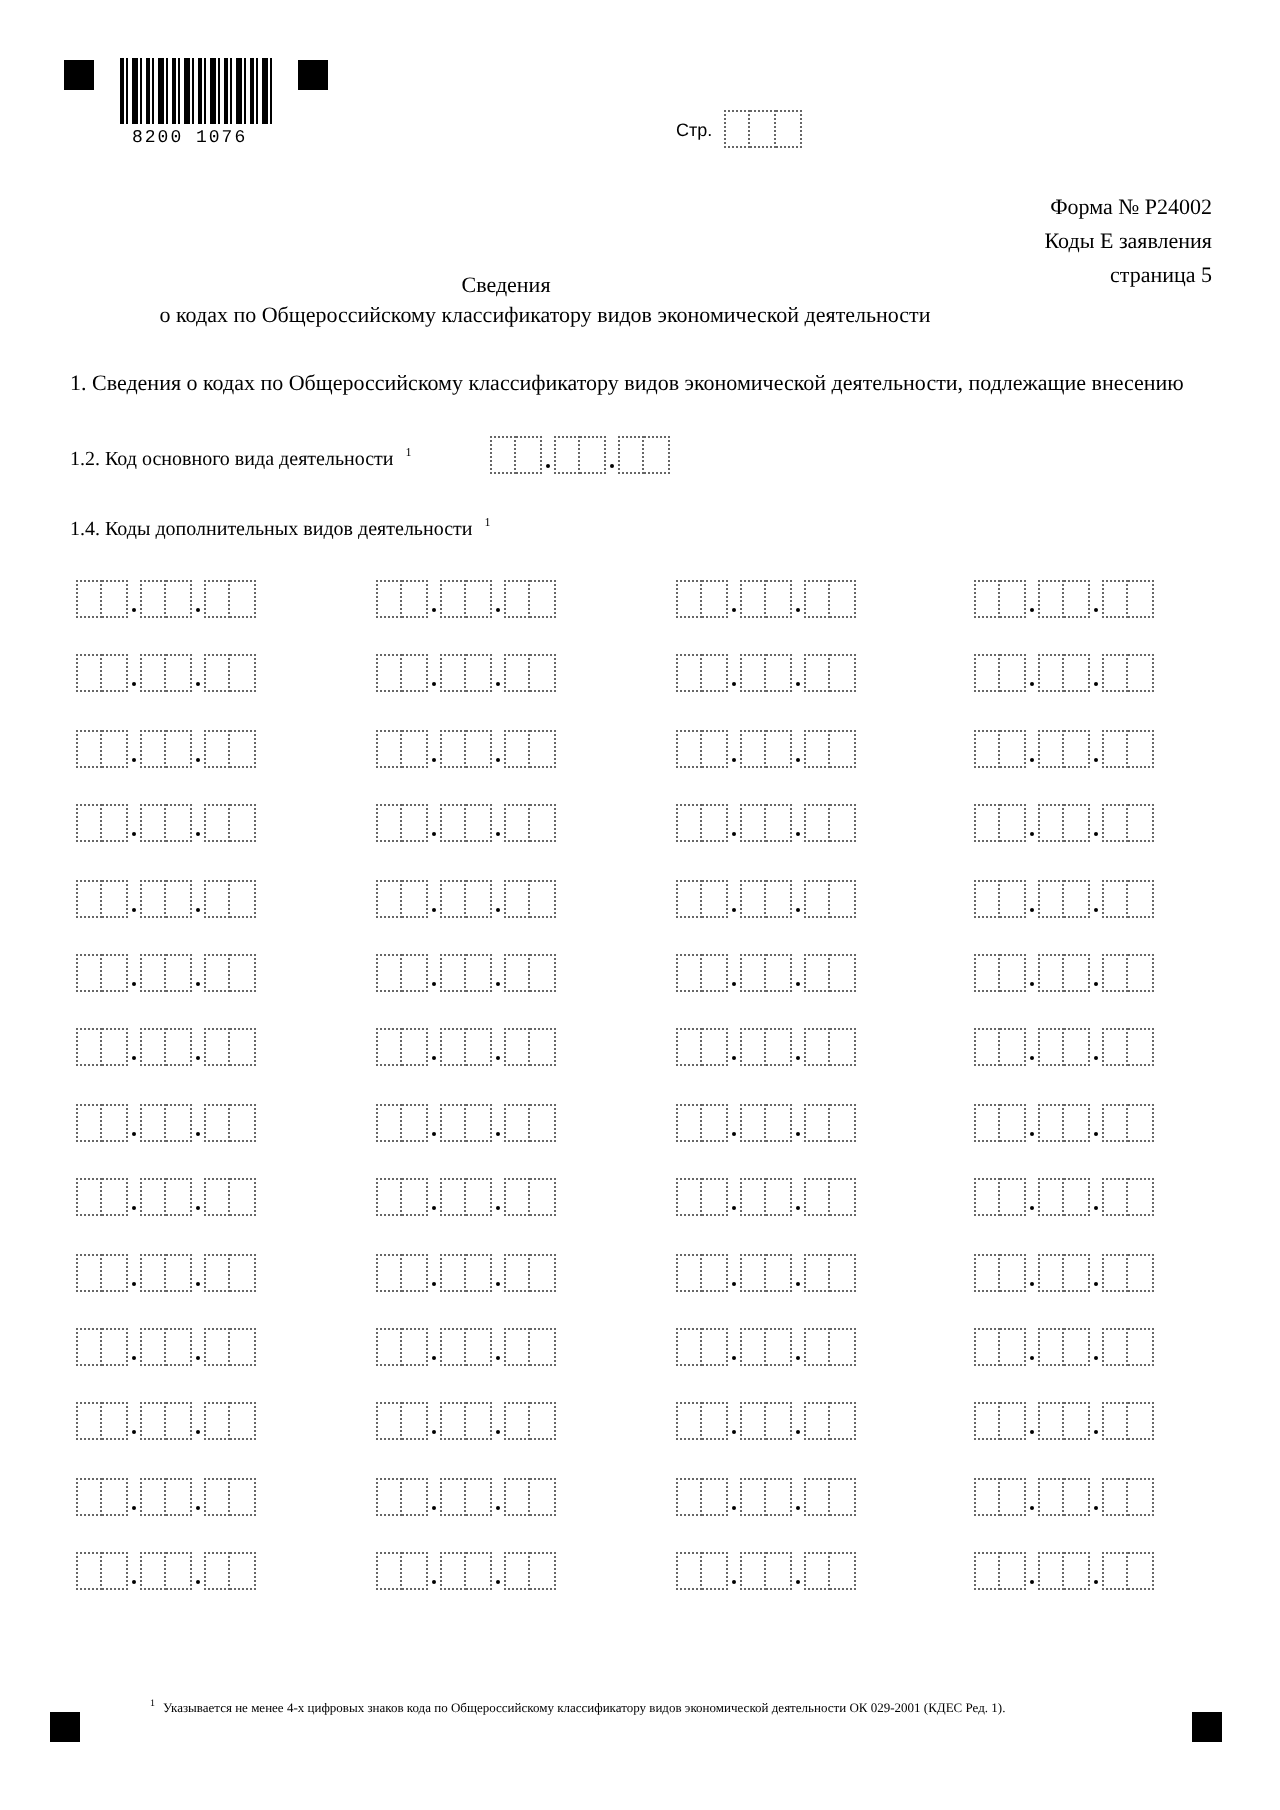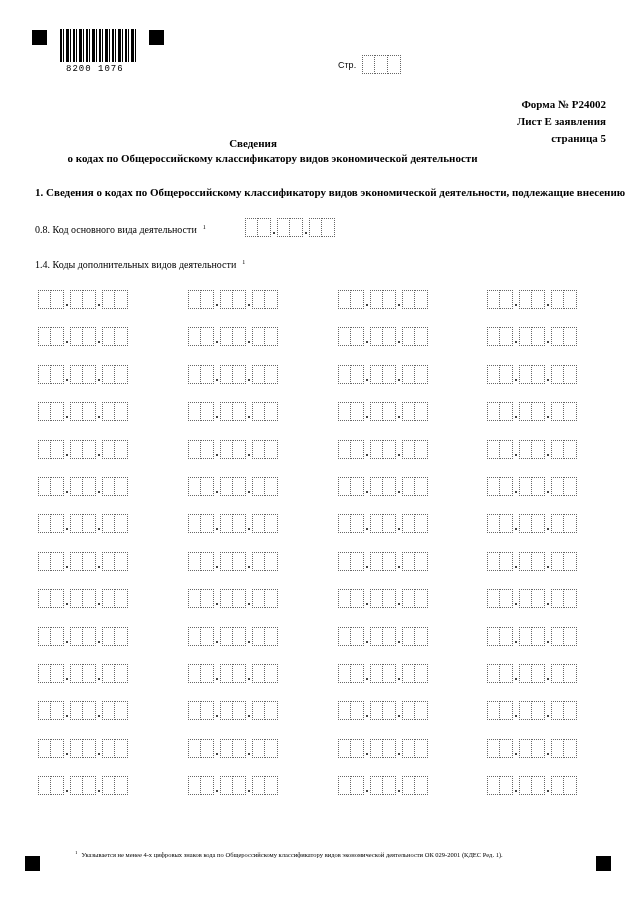--- a/index.html
+++ b/index.html
@@ -11,21 +11,21 @@
     background: repeating-linear-gradient(90deg,#000 0 2px,#fff 2px 3px,#000 3px 4px,#fff 4px 6px,#000 6px 9px,#fff 9px 10px,#000 10px 11px,#fff 11px 13px); }
   .barcode-num { position:absolute; left:66px; top:64px; font-family:"Liberation Mono", monospace; font-size:9px; letter-spacing:1px; }
   .cells { display:flex; }
   .cell { width:13px; height:19px; border:1px dotted #666; box-sizing:border-box; }
   .cell + .cell { border-left:none; }
   .sep { width:6px; height:19px; position:relative; }
   .sep::after { content:""; position:absolute; left:2px; bottom:3px; width:2px; height:2px; background:#000; border-radius:50%; }
   .code { display:flex; align-items:flex-end; }
   .grid-group { position:absolute; }
   .page-label { font-family:"Liberation Sans", sans-serif; font-size:9px; }
-  .bold { font-weight:bold; }
+  .bold { font-weight:normal; }
   .sup { font-size:6px; vertical-align:super; margin-left:6px; }
 </style>
 </head>
 <body>
 
 <div class="marker" style="left:32px;top:30px;"></div>
 <div class="marker" style="left:149px;top:30px;"></div>
 <div class="marker" style="left:25px;top:856px;"></div>
 <div class="marker" style="left:596px;top:856px;"></div>
 
@@ -34,35 +34,35 @@
 
 <div class="abs page-label" style="left:338px;top:60px;">Стр.</div>
 <div class="abs cells" style="left:362px;top:55px;">
   <div class="cell"></div>
     <div class="cell"></div>
     <div class="cell"></div>
 </div>
 
 <div class="abs bold" style="right:34px;top:96px;font-size:11px;text-align:right;line-height:17px;">
   <div>Форма № Р24002</div>
-  <div>Лист Е заявления</div>
+  <div>Коды Е заявления</div>
   <div>страница 5</div>
 </div>
 
 <div class="abs bold" style="left:0;width:506px;top:136px;text-align:center;font-size:11px;line-height:15px;">
   <div>Сведения</div>
   <div style="padding-left:39px;">о кодах по Общероссийскому классификатору видов экономической деятельности</div>
 </div>
 
 <div class="abs bold" style="left:35px;top:185px;font-size:11px;line-height:15px;">
   <div>1.  Сведения о кодах по Общероссийскому классификатору видов экономической деятельности, подлежащие внесению</div>
 </div>
 
 <div class="abs" style="left:35px;top:224px;font-size:10px;">
-  <span>0.8. Код основного вида деятельности</span><span class="sup">1</span>
+  <span>1.2. Код основного вида деятельности</span><span class="sup">1</span>
 </div>
 <div class="abs code" style="left:245px;top:218px;">
   <div class="cells">
       <div class="cell"></div>
       <div class="cell"></div>
     </div>
     <div class="sep"></div>
   <div class="cells">
       <div class="cell"></div>
       <div class="cell"></div>

